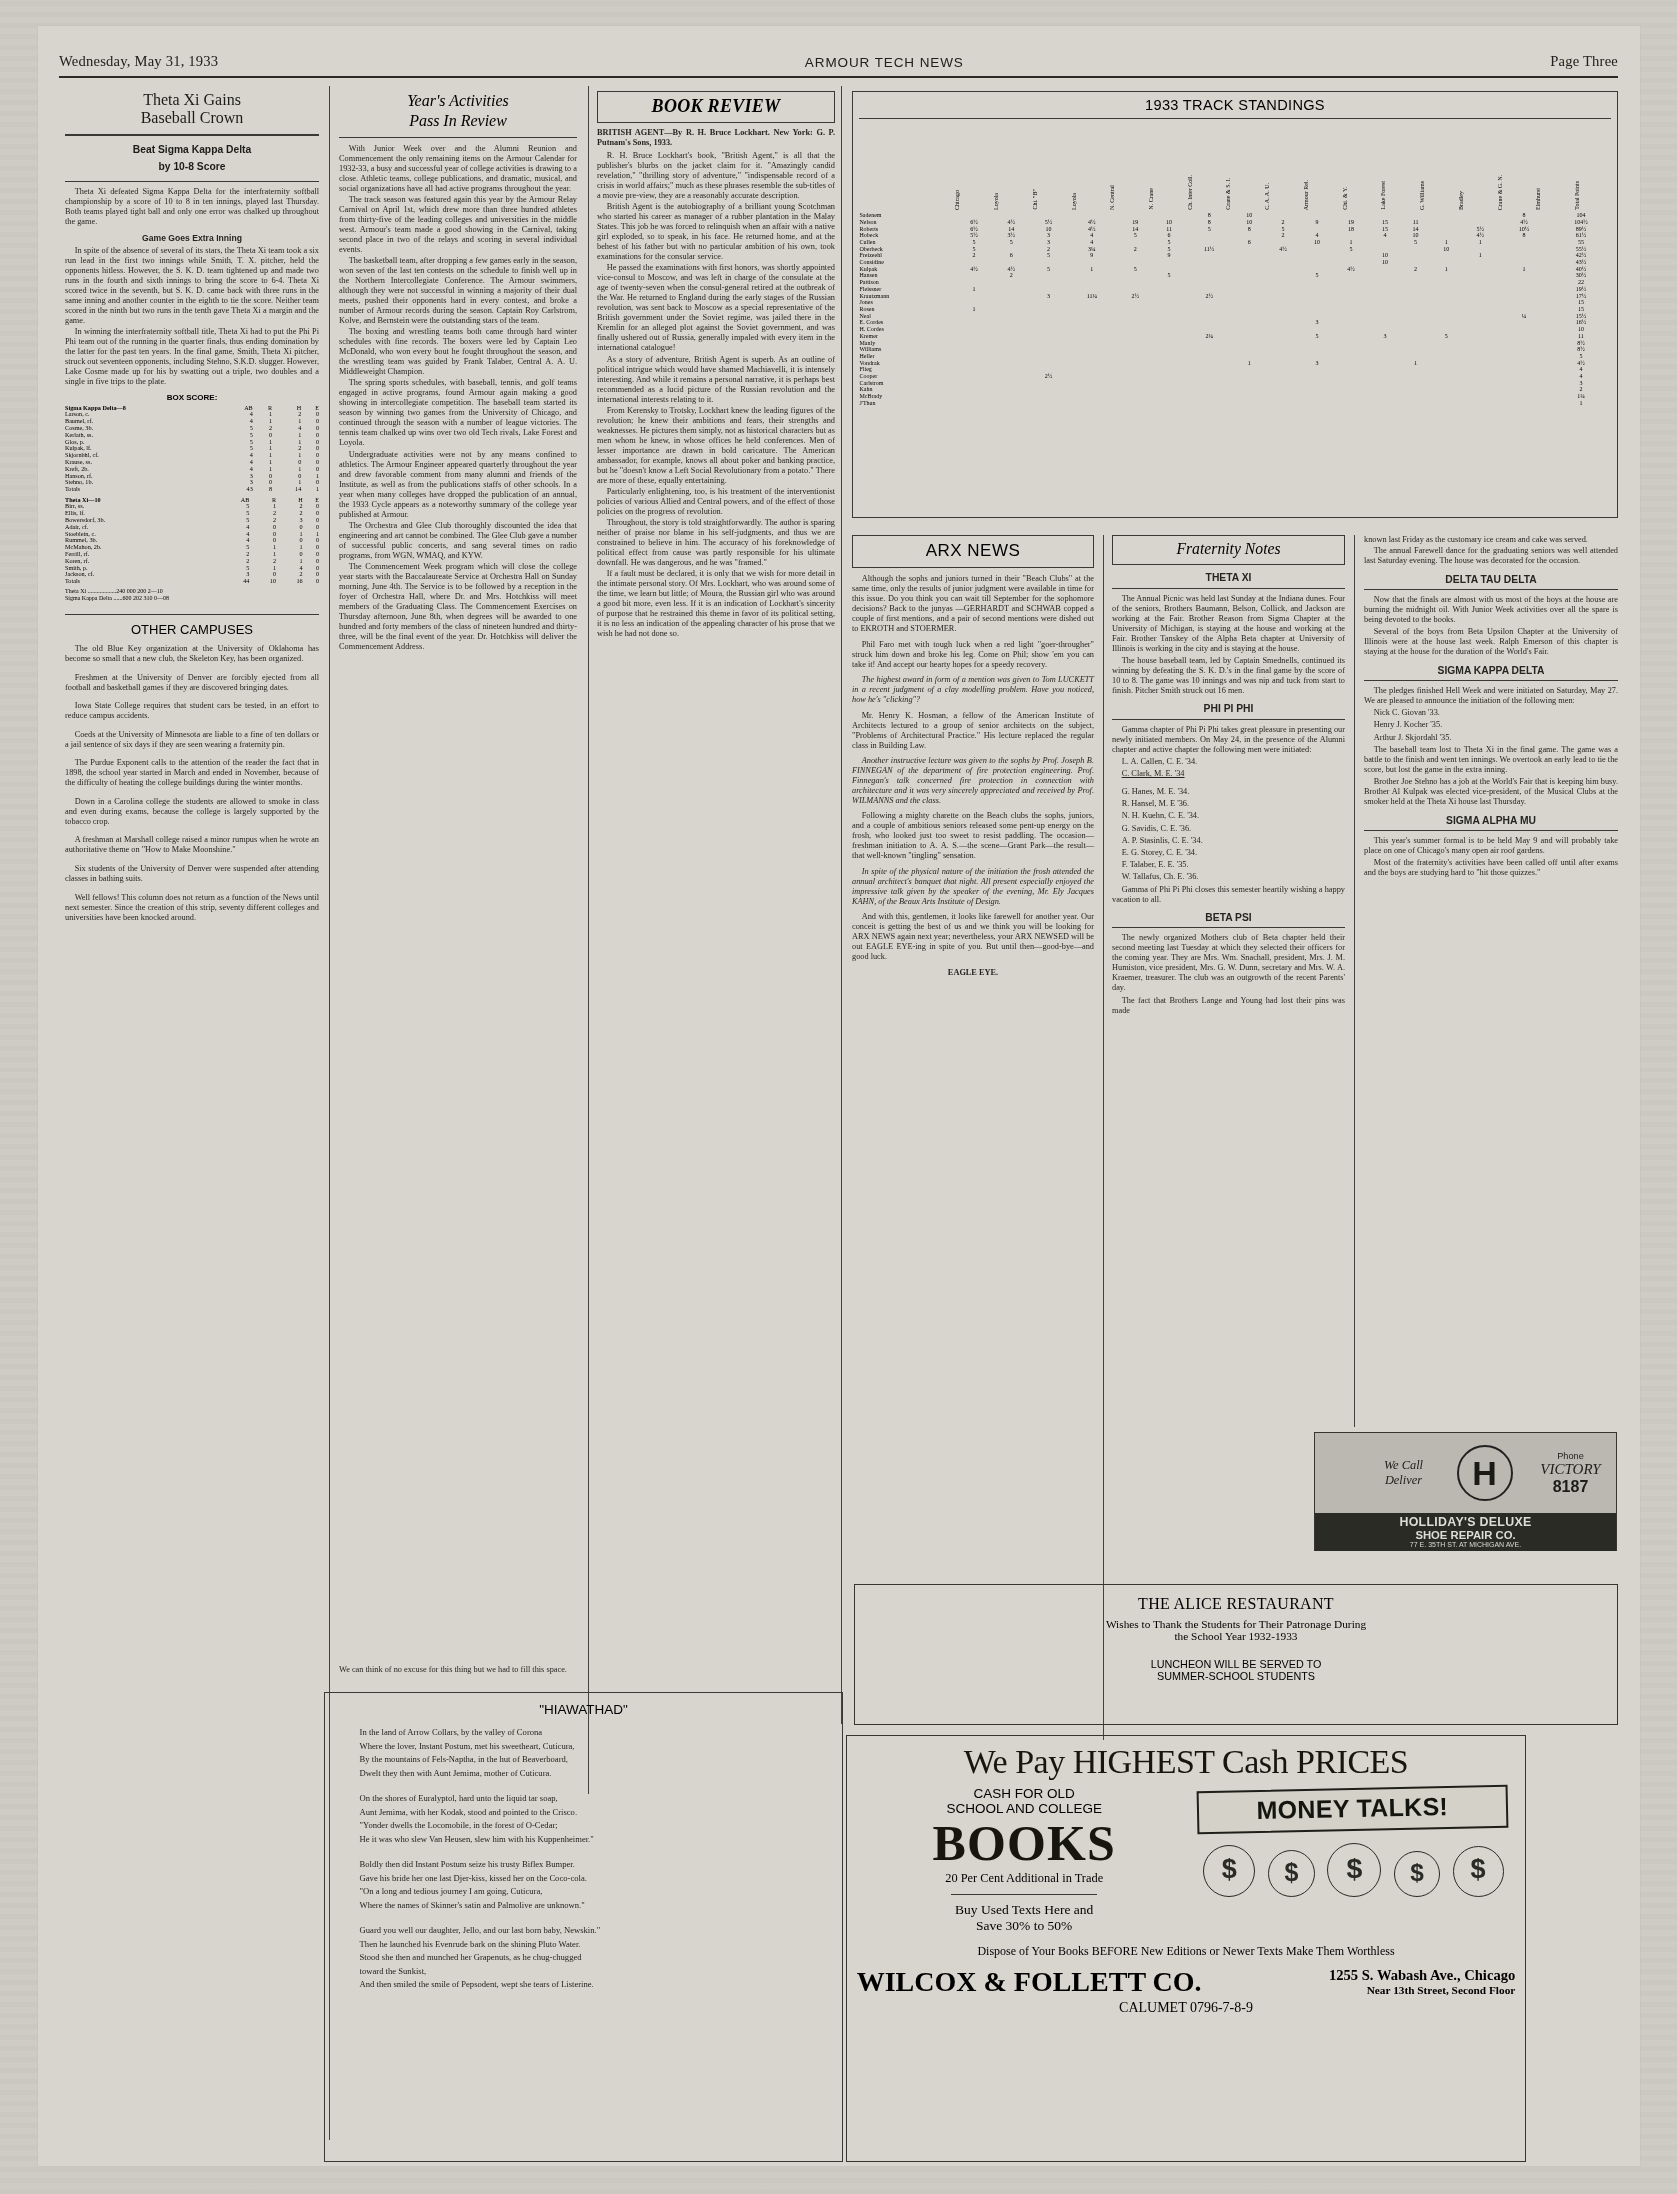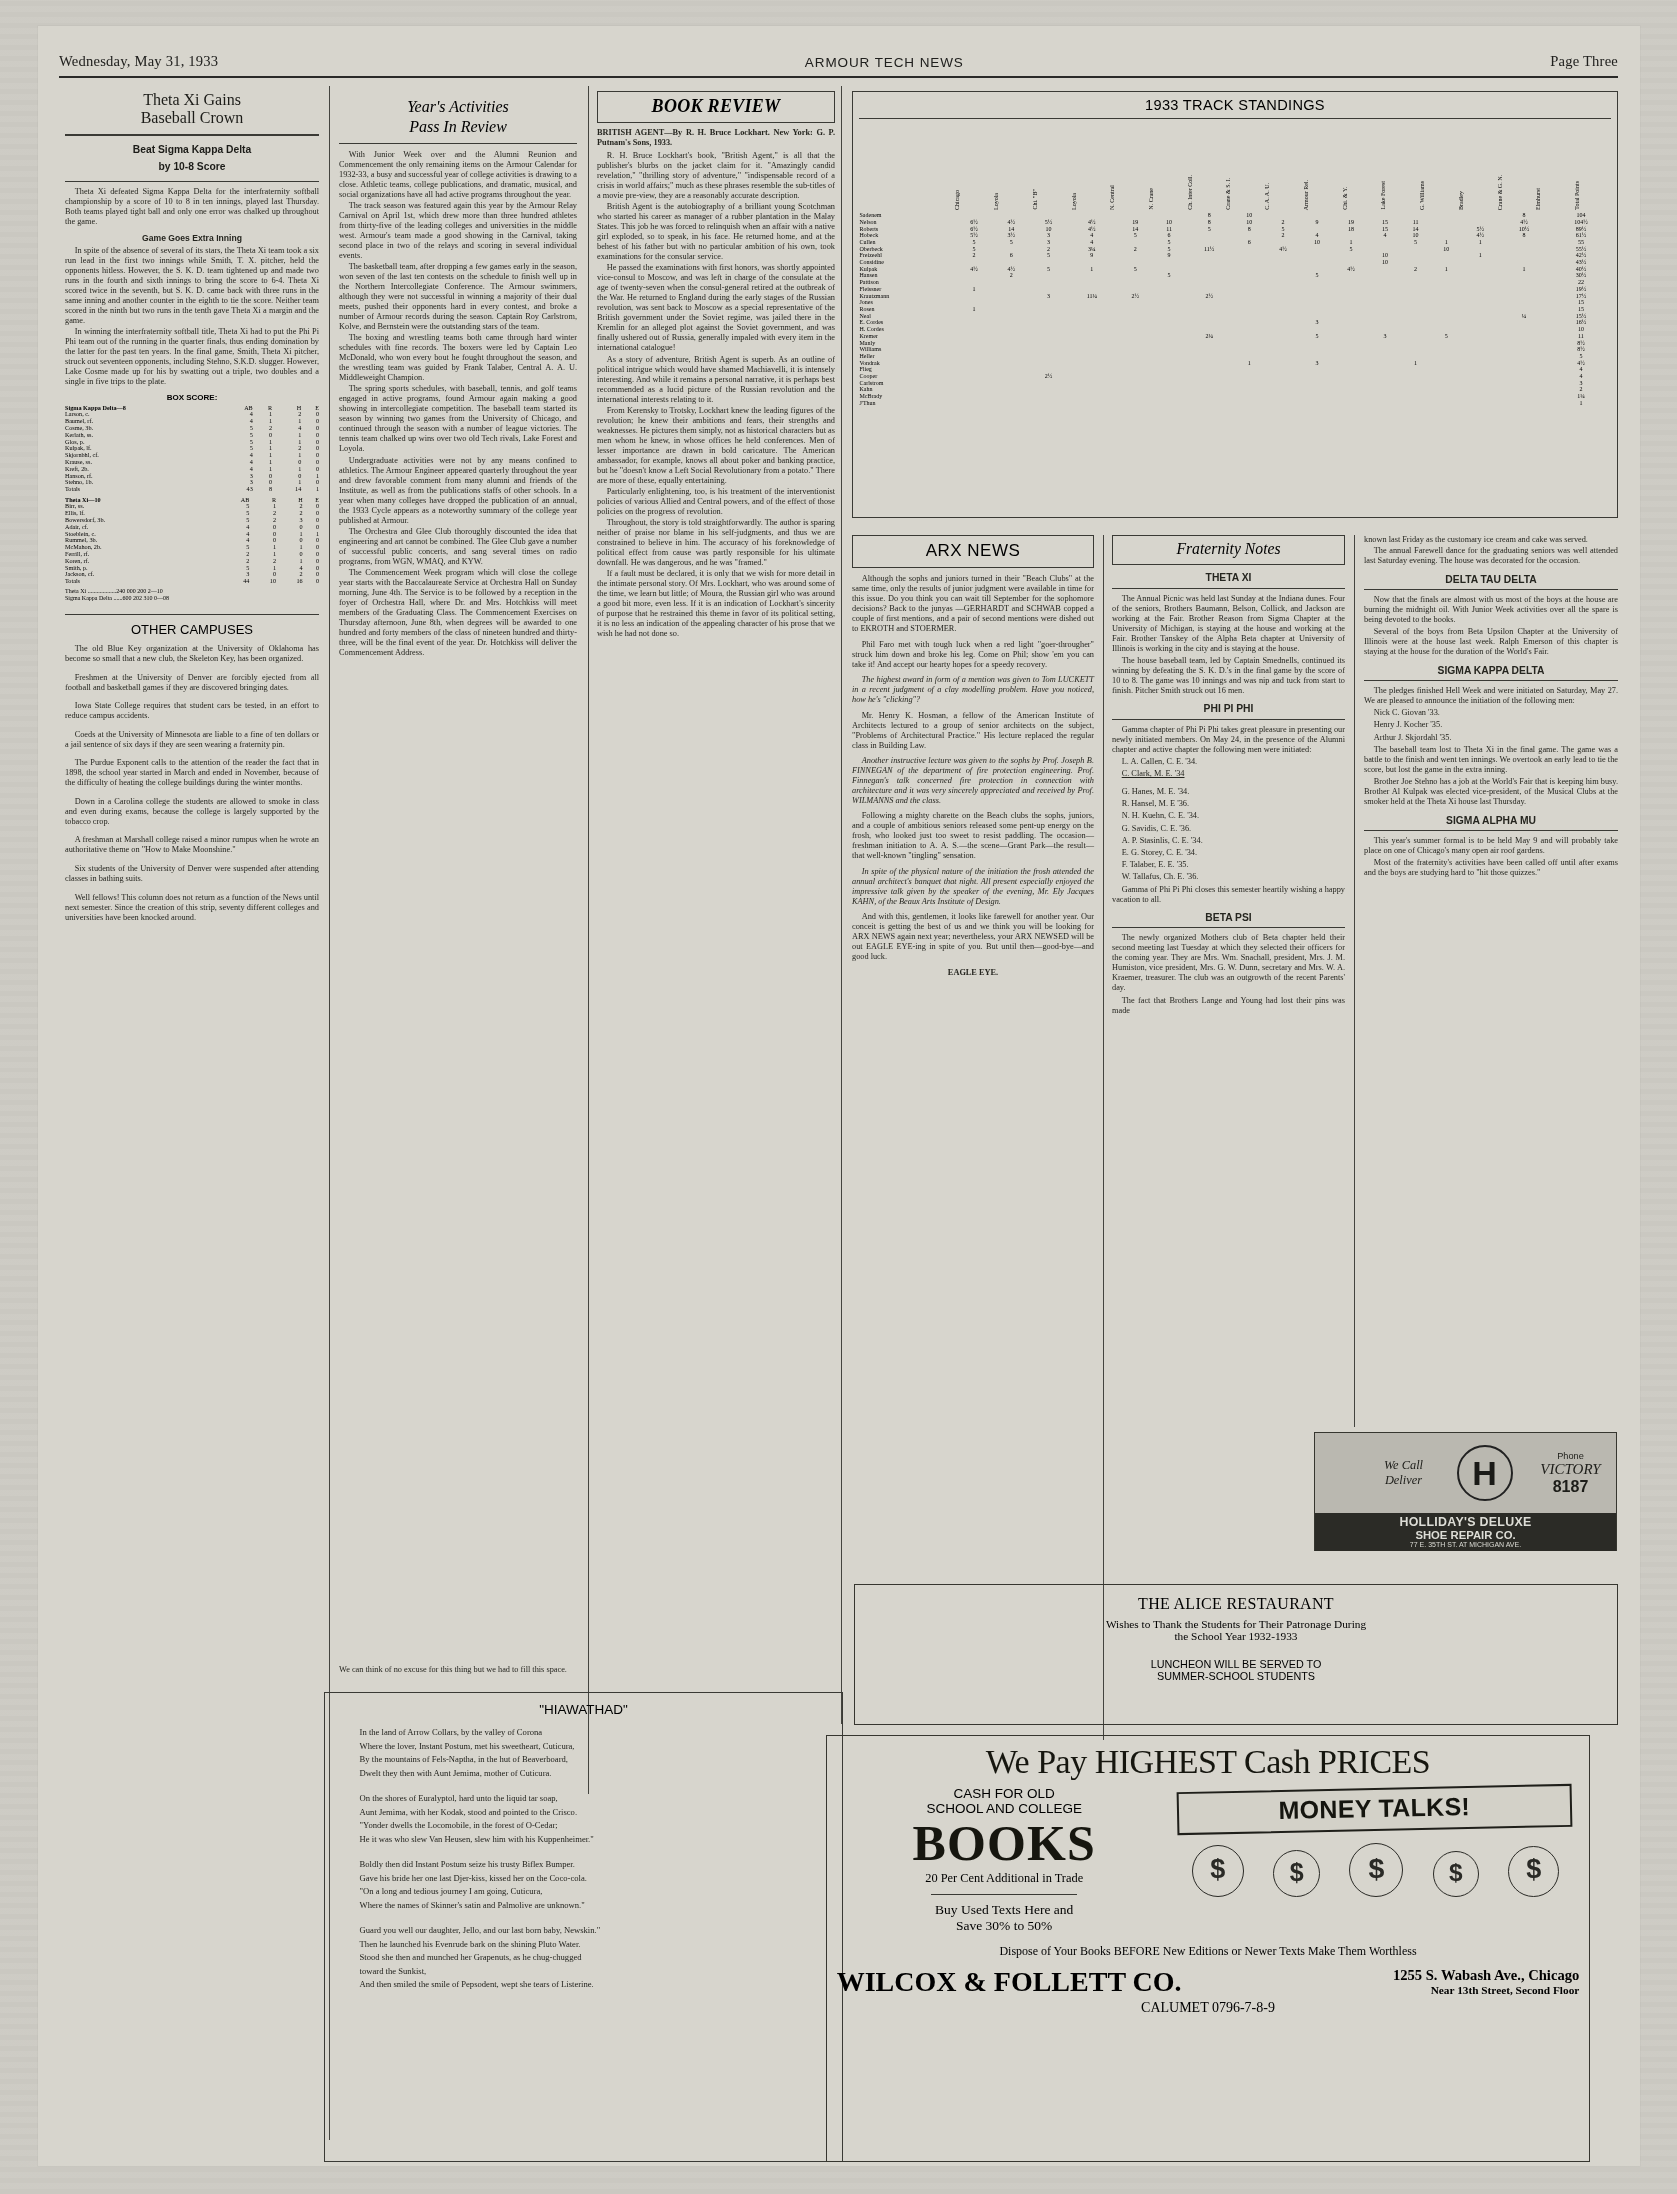--- a/index.html
+++ b/index.html
@@ -305,21 +305,21 @@
       <p style="margin-top:8.6px;">Iowa State College requires that student cars be tested, in an effort to reduce campus accidents.</p>
       <p style="margin-top:8.6px;">Coeds at the University of Minnesota are liable to a fine of ten dollars or a jail sentence of six days if they are seen wearing a fraternity pin.</p>
       <p style="margin-top:8.6px;">The Purdue Exponent calls to the attention of the reader the fact that in 1898, the school year started in March and ended in November, because of the difficulty of heating the college buildings during the winter months.</p>
       <p style="margin-top:8.6px;">Down in a Carolina college the students are allowed to smoke in class and even during exams, because the college is largely supported by the tobacco crop.</p>
       <p style="margin-top:8.6px;">A freshman at Marshall college raised a minor rumpus when he wrote an authoritative theme on "How to Make Moonshine."</p>
       <p style="margin-top:8.6px;">Six students of the University of Denver were suspended after attending classes in bathing suits.</p>
       <p style="margin-top:8.6px;">Well fellows! This column does not return as a function of the News until next semester. Since the creation of this strip, seventy different colleges and universities have been knocked around.</p>
     </div>
   </div>
 
-  <div class="col" style="left:339px;top:97px;width:238px;">
+  <div class="col" style="left:339px;top:91px;width:238px;">
     <div class="script" style="font-size:16px;text-align:center;line-height:19.5px;white-space:pre-line;">Year's Activities
 Pass In Review</div>
     <div style="height:1.1px;background:#3a3a35;margin:6.5px 0 6.5px;"></div>
     <div class="body-txt">
       <p>With Junior Week over and the Alumni Reunion and Commencement the only remaining items on the Armour Calendar for 1932-33, a busy and successful year of college activities is drawing to a close. Athletic teams, college publications, and dramatic, musical, and social organizations have all had active programs throughout the year.</p>
       <p>The track season was featured again this year by the Armour Relay Carnival on April 1st, which drew more than three hundred athletes from thirty-five of the leading colleges and universities in the middle west. Armour's team made a good showing in the Carnival, taking second place in two of the relays and scoring in several individual events.</p>
       <p>The basketball team, after dropping a few games early in the season, won seven of the last ten contests on the schedule to finish well up in the Northern Intercollegiate Conference. The Armour swimmers, although they were not successful in winning a majority of their dual meets, pushed their opponents hard in every contest, and broke a number of Armour records during the season. Captain Roy Carlstrom, Kolve, and Bernstein were the outstanding stars of the team.</p>
       <p>The boxing and wrestling teams both came through hard winter schedules with fine records. The boxers were led by Captain Leo McDonald, who won every bout he fought throughout the season, and the wrestling team was guided by Frank Talaber, Central A. A. U. Middleweight Champion.</p>
       <p>The spring sports schedules, with baseball, tennis, and golf teams engaged in active programs, found Armour again making a good showing in intercollegiate competition. The baseball team started its season by winning two games from the University of Chicago, and continued through the season with a number of league victories. The tennis team chalked up wins over two old Tech rivals, Lake Forest and Loyola.</p>
       <p>Undergraduate activities were not by any means confined to athletics. The Armour Engineer appeared quarterly throughout the year and drew favorable comment from many alumni and friends of the Institute, as well as from the publications staffs of other schools. In a year when many colleges have dropped the publication of an annual, the 1933 Cycle appears as a noteworthy summary of the college year published at Armour.</p>
@@ -1089,21 +1089,21 @@
   </div>
 
   <div class="col adbox" style="left:854px;top:1584px;width:764px;height:141px;padding:9.7px 5.4px 0;">
     <div style="font-family:'Liberation Serif',serif;font-size:16px;text-align:center;letter-spacing:0.3px;">THE ALICE RESTAURANT</div>
     <div style="font-family:'Liberation Serif',serif;font-size:11.3px;text-align:center;margin-top:5.4px;">Wishes to Thank the Students for Their Patronage During</div>
     <div style="font-family:'Liberation Serif',serif;font-size:11.3px;text-align:center;">the School Year 1932-1933</div>
     <div style="font-family:'Liberation Sans',sans-serif;font-size:10.8px;text-align:center;margin-top:16px;">LUNCHEON WILL BE SERVED TO</div>
     <div style="font-family:'Liberation Sans',sans-serif;font-size:10.8px;text-align:center;">SUMMER-SCHOOL STUDENTS</div>
   </div>
 
-  <div class="col adbox" style="left:826px;top:1735px;width:764px;height:427px;padding:7.6px 9.7px;">
+  <div class="col adbox" style="left:846px;top:1735px;width:680px;height:427px;padding:7.6px 9.7px;">
     <div style="font-family:'Liberation Serif',serif;font-size:34px;text-align:center;line-height:36px;letter-spacing:-0.5px;color:#16160f;">We Pay HIGHEST Cash PRICES</div>
     <div style="display:flex;margin-top:6.5px;">
       <div style="flex:0 0 335px;text-align:center;">
         <div style="font-family:'Liberation Sans',sans-serif;font-size:13.5px;">CASH FOR OLD</div>
         <div style="font-family:'Liberation Sans',sans-serif;font-size:13.5px;">SCHOOL AND COLLEGE</div>
         <div style="font-family:'Liberation Serif',serif;font-size:50px;font-weight:bold;line-height:54px;letter-spacing:1.1px;color:#16160f;">BOOKS</div>
         <div style="font-family:'Liberation Serif',serif;font-size:12.4px;margin-top:1.1px;">20 Per Cent Additional in Trade</div>
         <div style="height:1.1px;background:#3a3a35;width:146px;margin:7.6px auto;"></div>
         <div style="font-family:'Liberation Serif',serif;font-size:13.5px;">Buy Used Texts Here and</div>
         <div style="font-family:'Liberation Serif',serif;font-size:13.5px;">Save 30% to 50%</div>

